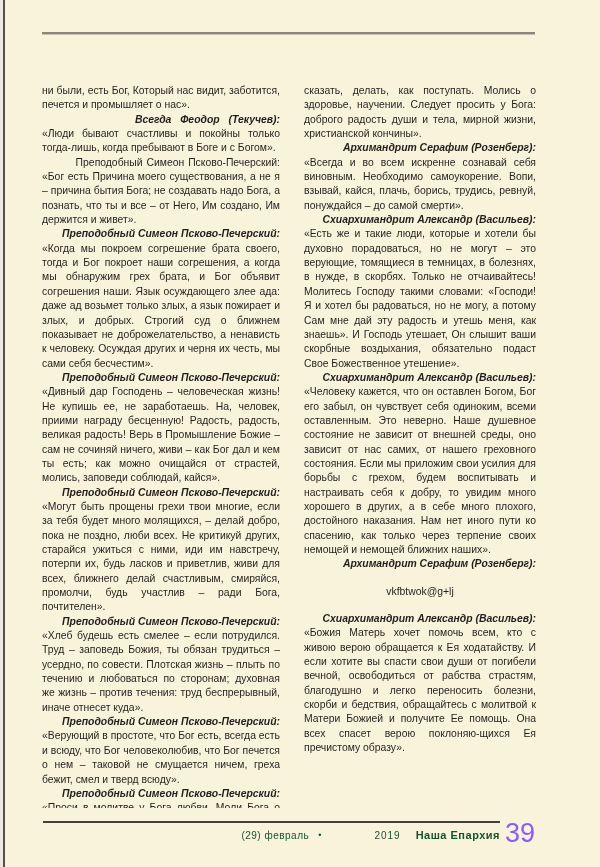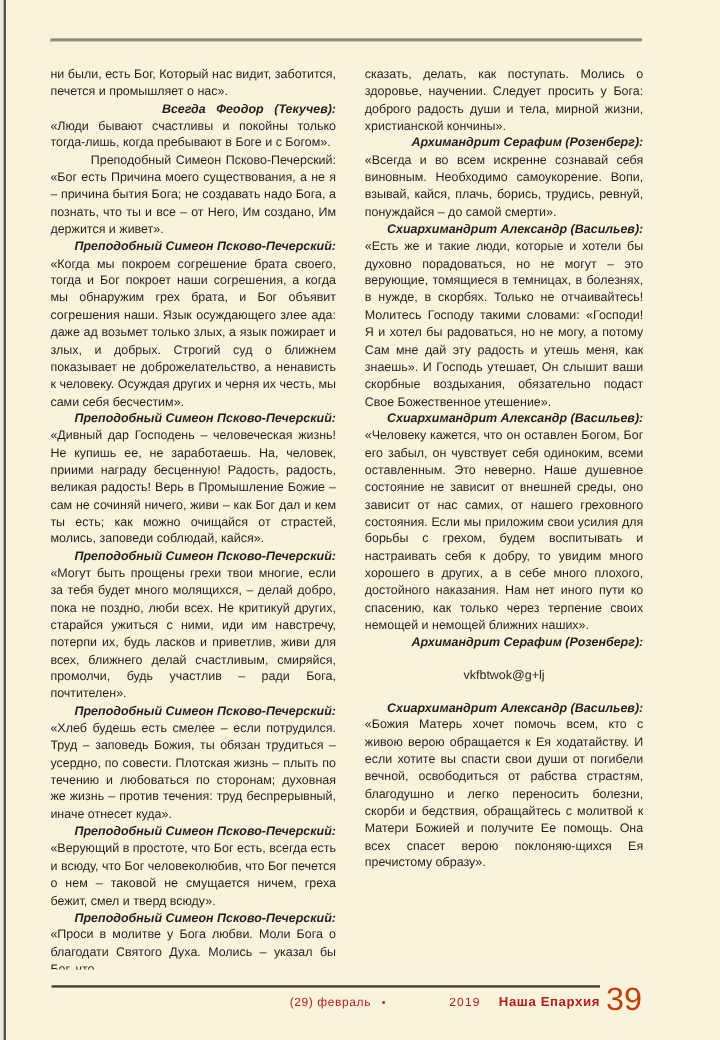--- a/index.html
+++ b/index.html
@@ -9,40 +9,40 @@
     font-family:"Liberation Sans",sans-serif;
     color:#211f1c;
   }
   .edge-strip{position:absolute;left:0;top:0;bottom:0;width:3px;background:#eceadf;}
   .edge-line{position:absolute;left:3px;top:0;bottom:0;width:2px;background:#56524b;}
   .top-rule{position:absolute;left:42px;top:32px;width:493px;height:2px;background:#8d8577;border-bottom:1px solid #c9c2ae;}
   .columns{
     position:absolute;left:42px;top:56px;width:494px;height:752px;
     display:flex;gap:24px;overflow:hidden;
   }
-  .col{width:238px;font-size:10.4px;line-height:14.35px;}
+  .col{width:238px;font-size:10.4px;line-height:14.35px;margin-top:28px;}
   .col.right{width:232px;}
   .body-par{text-align:justify;}
   .hb{font-weight:700;font-style:italic;text-align:right;white-space:nowrap;overflow:hidden;}
   .hb.spread{word-spacing:6px;}
   .hplain{font-weight:400;font-style:normal;text-align:right;white-space:nowrap;overflow:hidden;word-spacing:1px;}
   .center-bold{text-align:center;font-weight:400;margin:13px 0 13px 0;}
   .footer-rule{position:absolute;left:43px;top:821px;width:457px;height:0;border-top:2px solid #46403a;}
   .footer-row{
     position:absolute;left:43px;top:829px;width:457px;
     display:flex;justify-content:flex-end;align-items:flex-end;gap:9px;
-    color:#b91c1c;
+    color:#14532d;
   }
   .footer-issue{font-size:10px;letter-spacing:0.5px;}
   .footer-bullet{font-size:9px;position:relative;top:-1px;}
   .footer-year{font-size:10px;letter-spacing:1px;margin-left:44px;}
   .footer-brand{font-size:11px;font-weight:700;letter-spacing:0.5px;margin-left:6px;}
   .page-number{
     position:absolute;left:505px;top:819px;width:34px;
-    font-size:27px;line-height:1.05;color:#c2410c;text-align:left;
+    font-size:27px;line-height:1.05;color:#8b5cf6;text-align:left;
   }
 </style>
 </head>
 <body>
 
 <div class="edge-strip"></div>
 <div class="edge-line"></div>
 <div class="top-rule"></div>
 
 <div class="columns">

